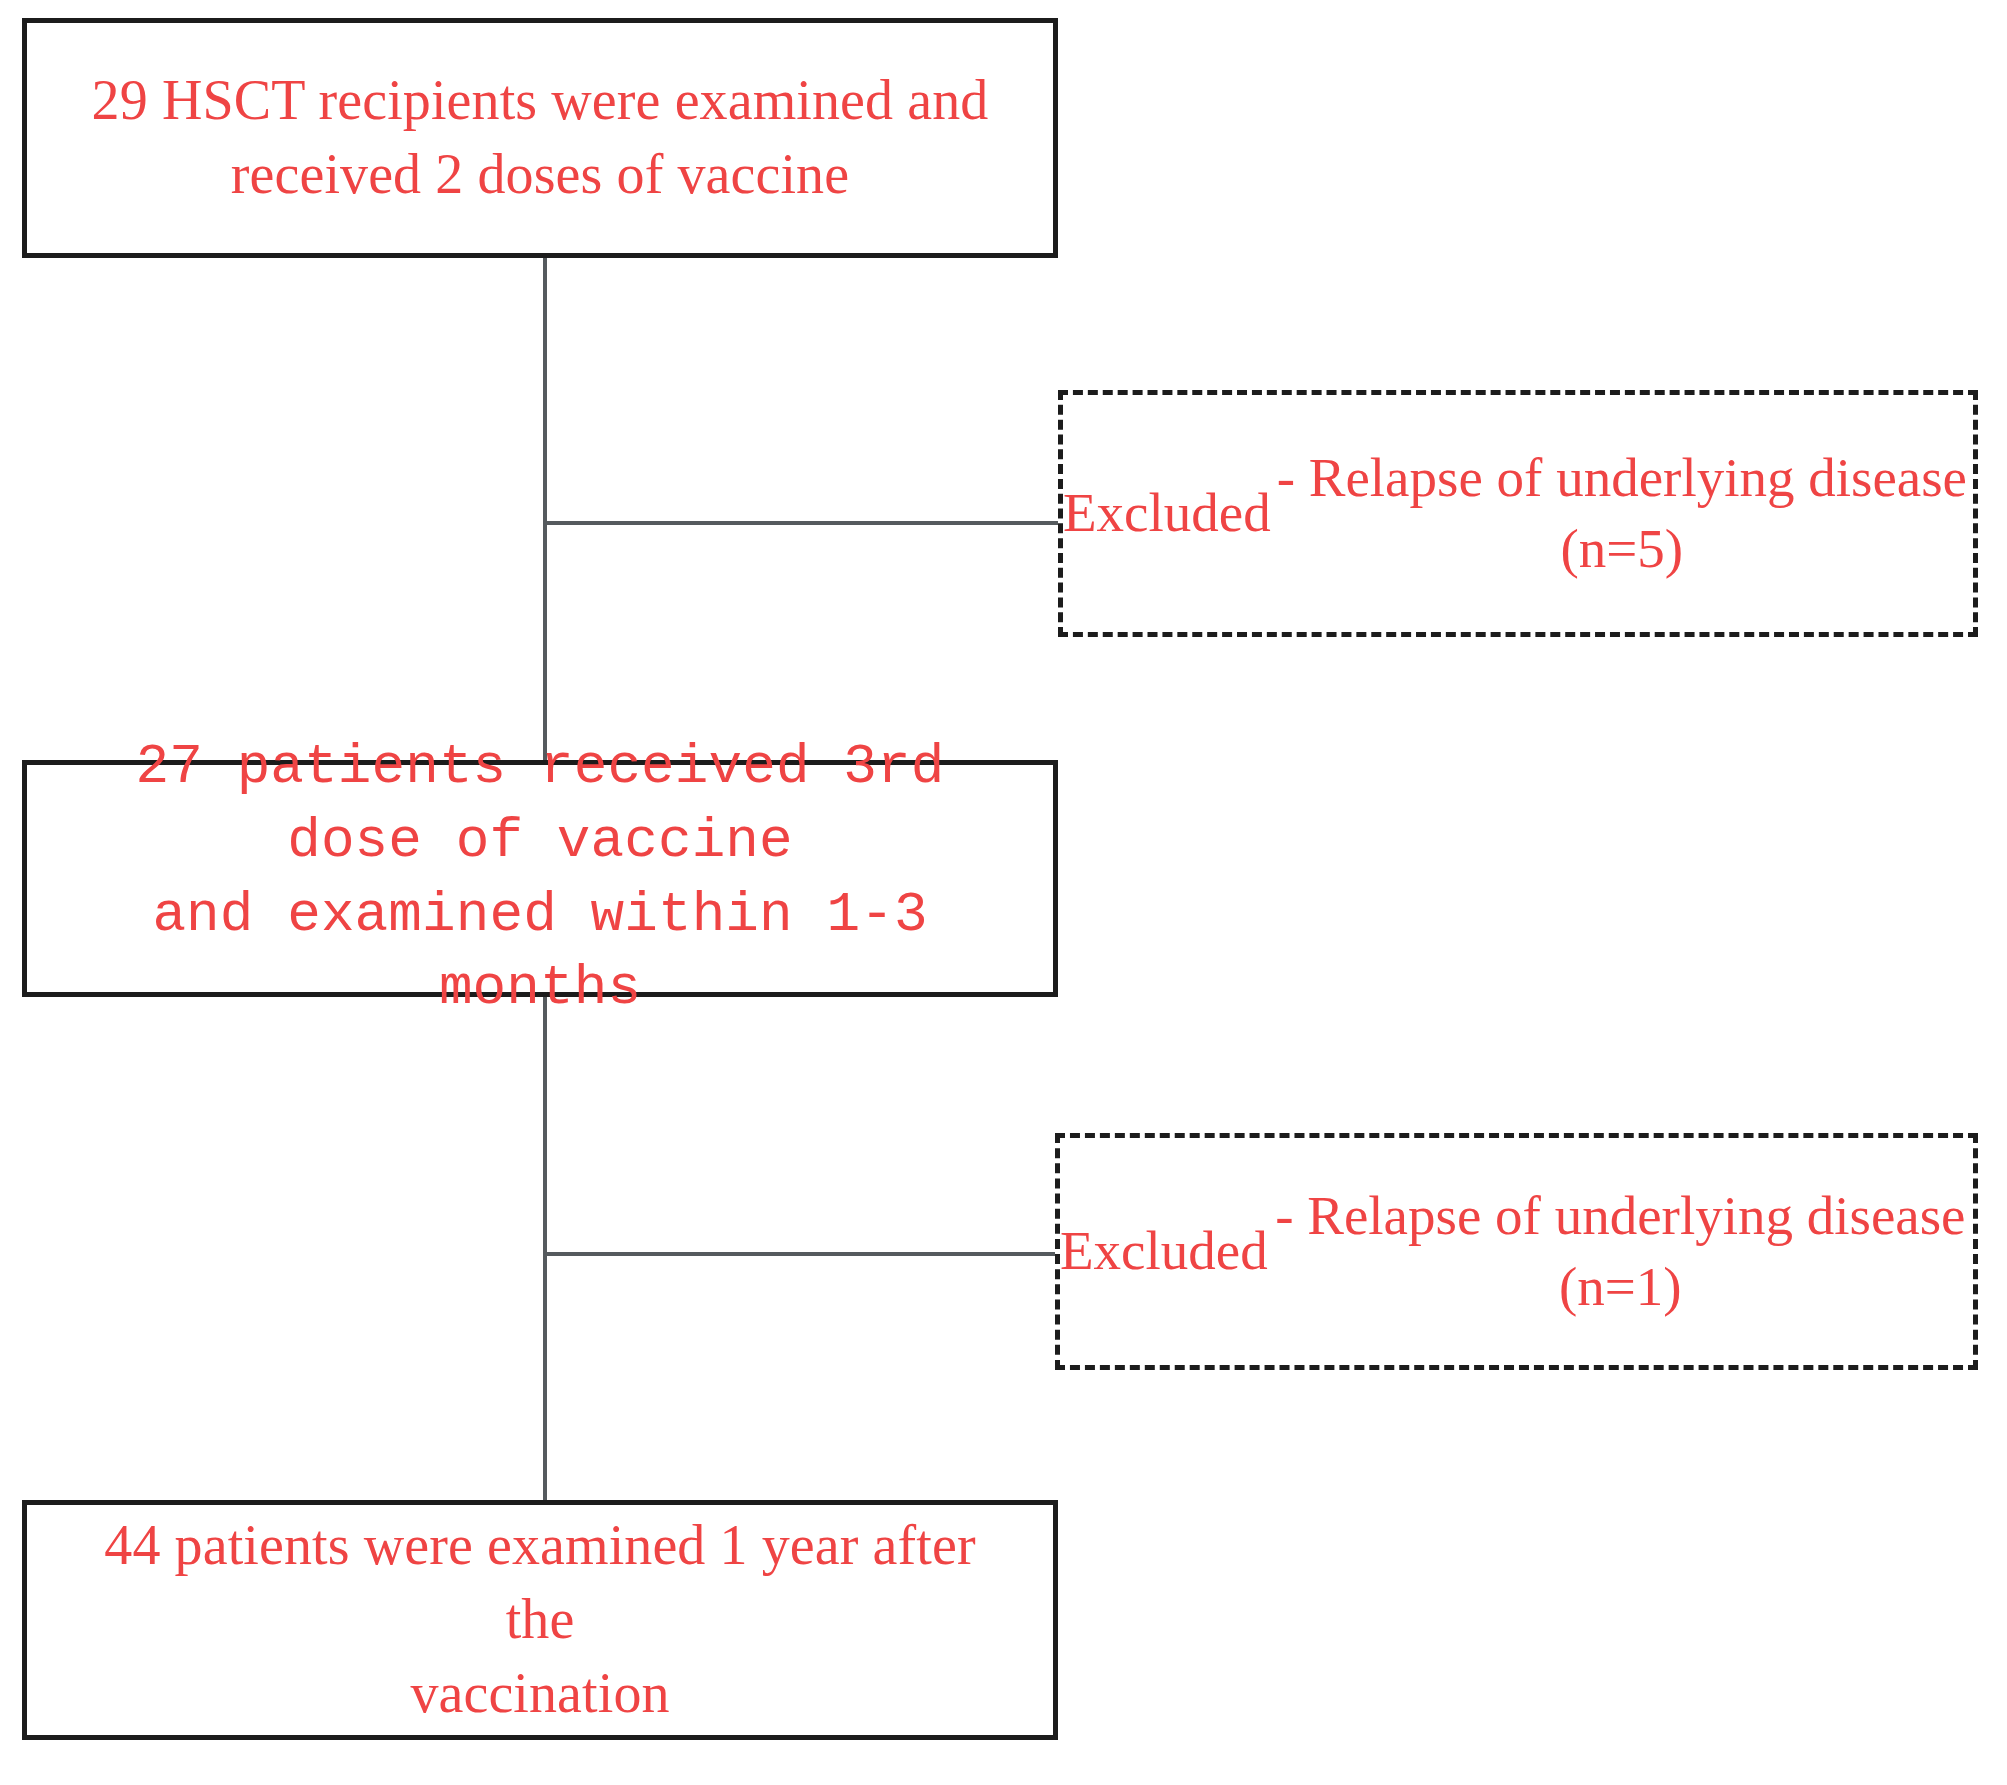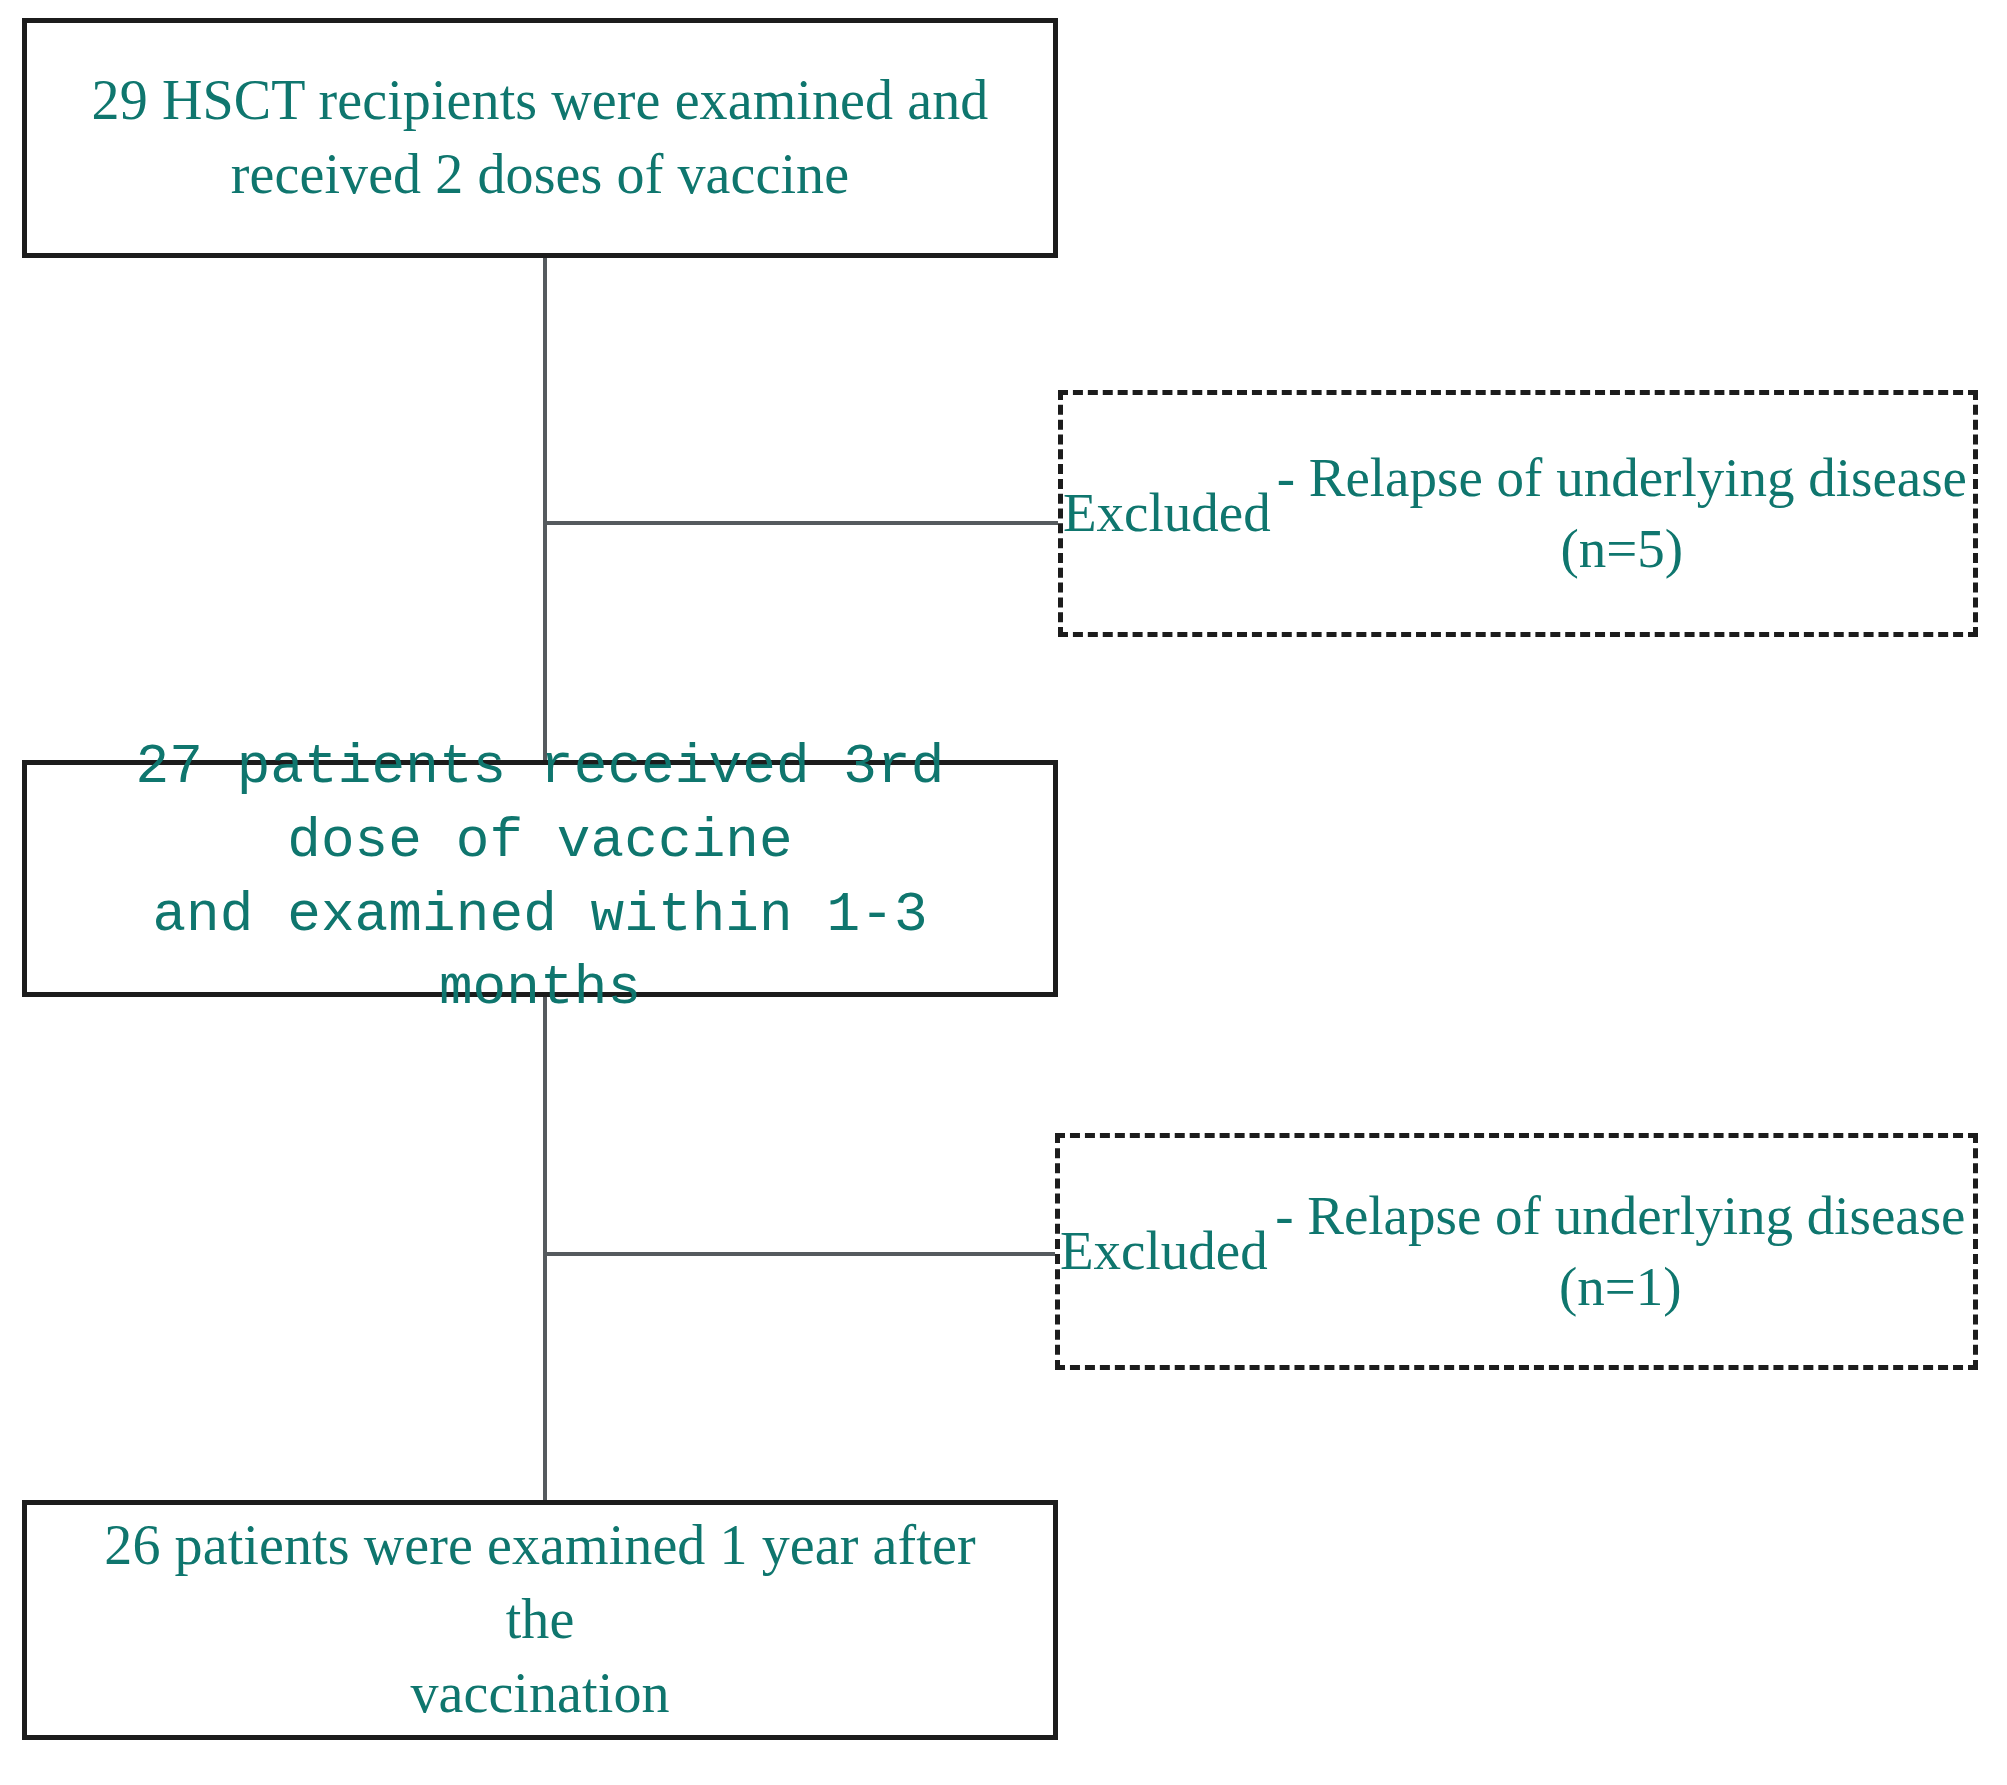--- a/index.html
+++ b/index.html
@@ -6,21 +6,21 @@
     margin: 0;
     padding: 0;
     background: #ffffff;
   }
   #canvas {
     position: relative;
     width: 2007px;
     height: 1785px;
     background: #ffffff;
     font-family: "Liberation Serif", "DejaVu Serif", serif;
-    color: #0f766e;
+    color: #ef4444;
     overflow: hidden;
   }
 
   
   .node-box {
     position: absolute;
     box-sizing: border-box;
     border: 5px solid #1c1c1c;
     background: #ffffff;
     display: flex;
@@ -97,17 +97,17 @@
     <span class="node-text">27 patients received 3rd dose of vaccine
 and examined within 1-3 months</span>
   </div>
 
   <div class="excl-box" style="left:1055px; top:1133px; width:923px; height:237px;">
     <span class="excl-title">Excluded</span>
     <span class="excl-reason">- Relapse of underlying disease (n=1)</span>
   </div>
 
   <div class="node-box" style="left:22px; top:1500px; width:1036px; height:240px;">
-    <span class="node-text">26 patients were examined 1 year after the
+    <span class="node-text">44 patients were examined 1 year after the
 vaccination</span>
   </div>
 
 </div>
 
 </body></html>

